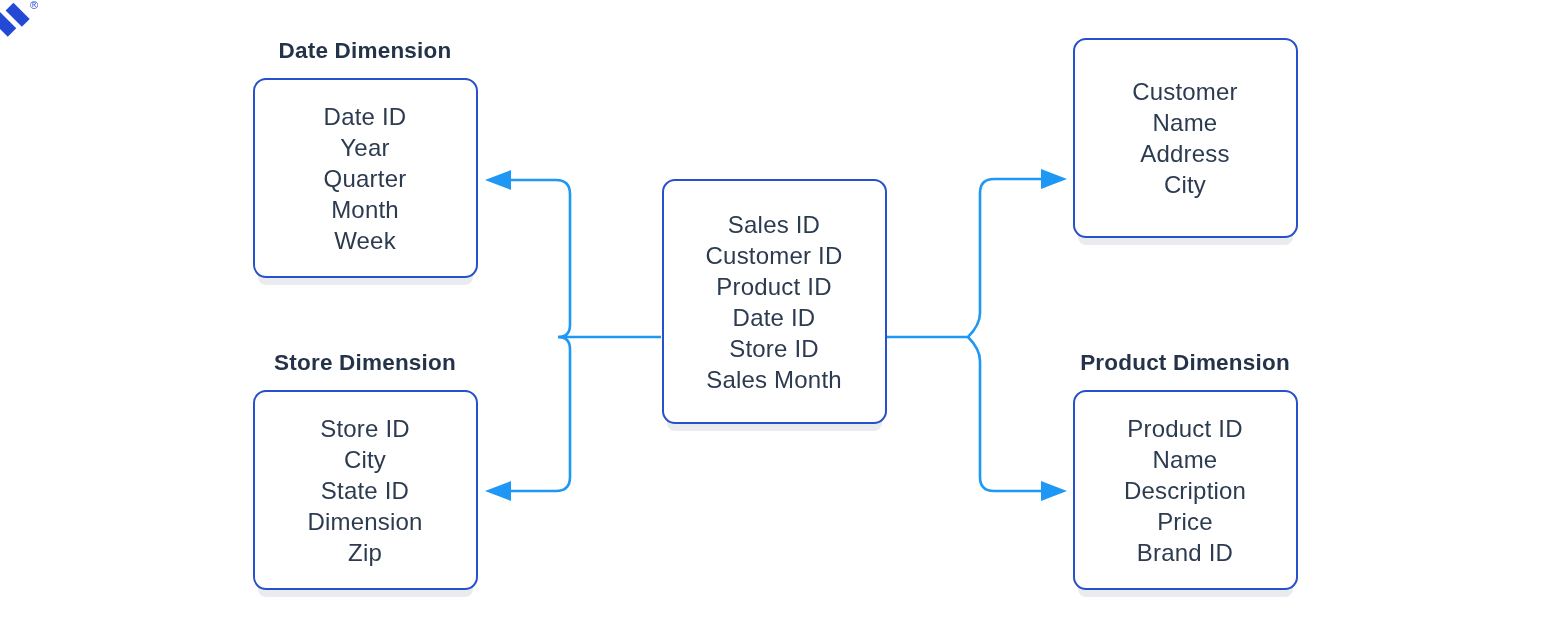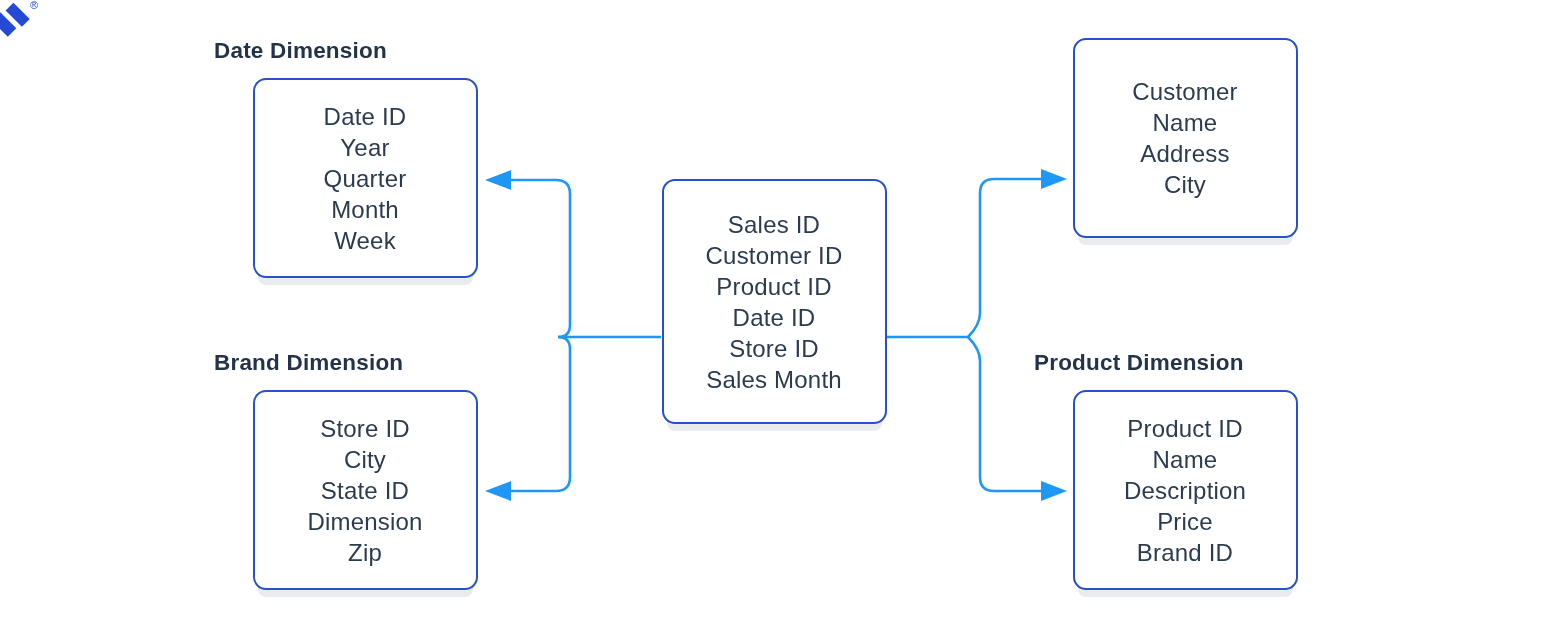--- a/index.html
+++ b/index.html
@@ -19,21 +19,21 @@
     position:relative;
   }
   #canvas{position:absolute;inset:0;width:1560px;height:638px;}
   #connector-layer{position:absolute;left:0;top:0;width:1560px;height:638px;pointer-events:none;}
   .conn{fill:none;stroke:var(--connector);stroke-width:2.6;}
   .arrow{fill:var(--connector);stroke:none;}
   .logo-mark{fill:var(--logo);}
   .logo-wrap{position:absolute;left:-8px;top:-4px;width:70px;height:64px;}
   .reg{position:absolute;left:38px;top:3px;font-size:11px;color:var(--logo);font-weight:400;}
 
-  .table-group{position:absolute;width:302px;text-align:left;}
+  .table-group{position:absolute;width:302px;text-align:center;}
   .table-title{
     font-size:22.5px;font-weight:700;color:var(--title-text);
     line-height:26px;margin-bottom:14px;letter-spacing:.2px;
   }
   .table-box{
     width:225px;margin:0 auto;background:#ffffff;
     border:2.5px solid var(--box-border);border-radius:13px;
     box-shadow:0 12px 0 -5px var(--shadow);
     display:flex;flex-direction:column;justify-content:center;align-items:center;
   }
@@ -77,21 +77,21 @@
     <div class="table-box dim-box">
       <span class="field">Date ID</span>
       <span class="field">Year</span>
       <span class="field">Quarter</span>
       <span class="field">Month</span>
       <span class="field">Week</span>
     </div>
   </section>
 
   <section class="table-group" style="left:214px;top:350px;">
-    <h2 class="table-title">Brand Dimension</h2>
+    <h2 class="table-title">Store Dimension</h2>
     <div class="table-box dim-box">
       <span class="field">Store ID</span>
       <span class="field">City</span>
       <span class="field">State ID</span>
       <span class="field">Dimension</span>
       <span class="field">Zip</span>
     </div>
   </section>
 
   <section class="table-group" style="left:623px;top:179px;">

